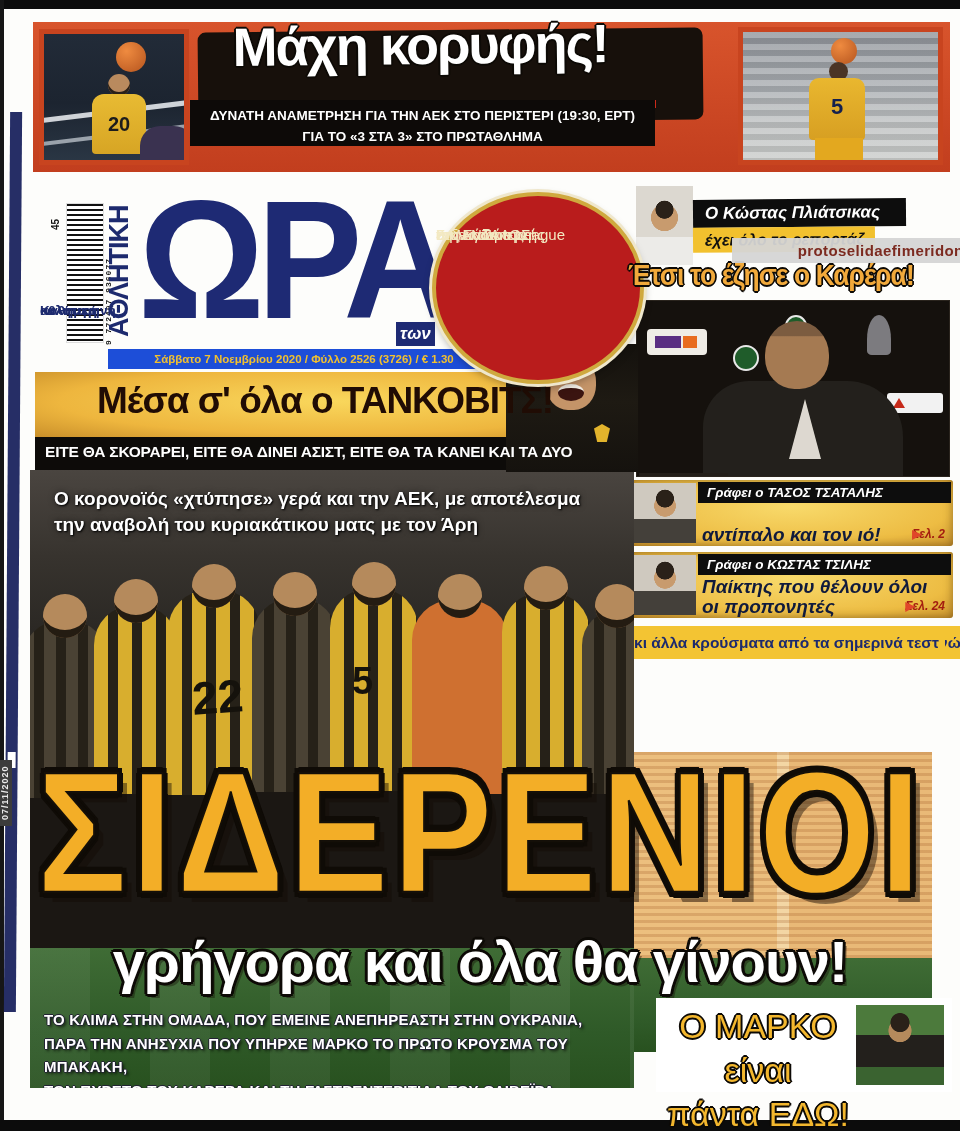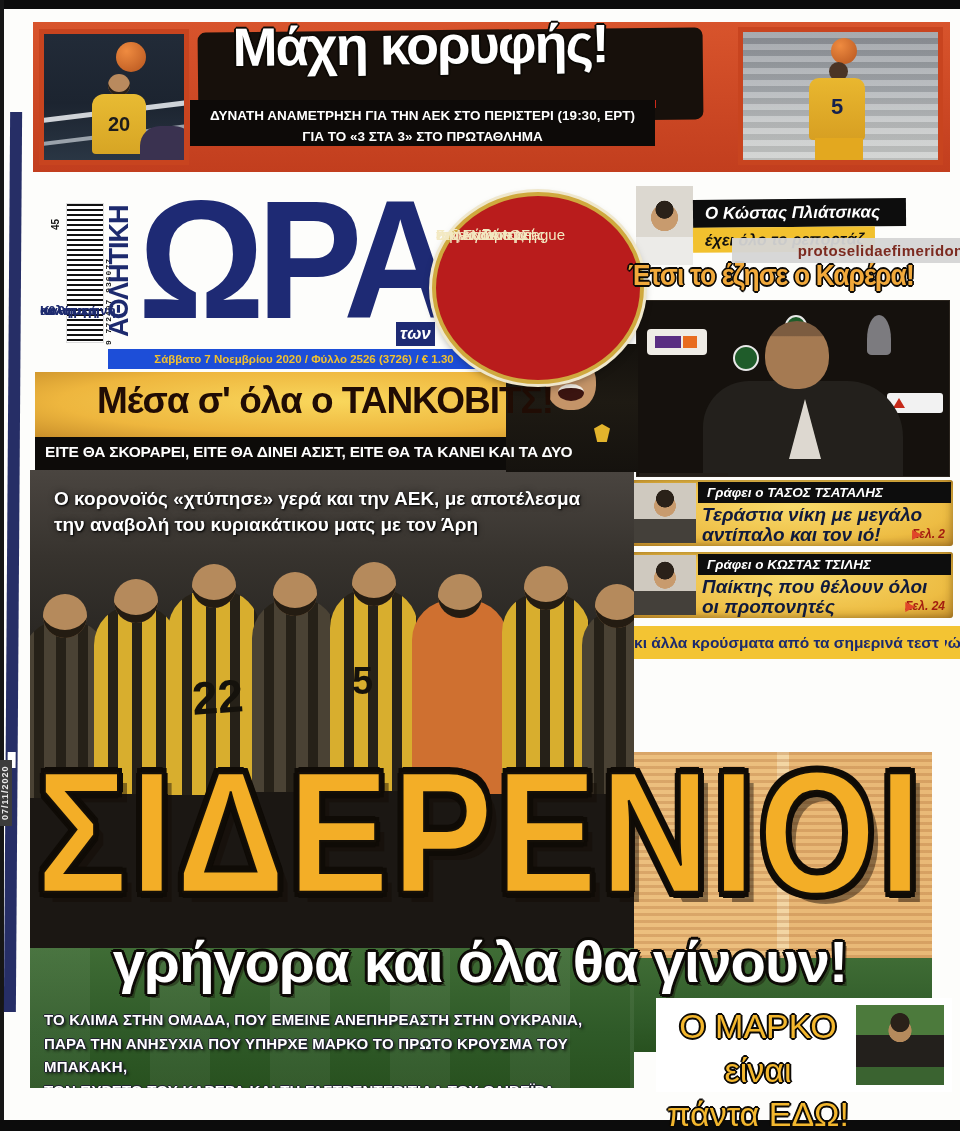--- a/index.html
+++ b/index.html
@@ -299,21 +299,21 @@
       <div>
           <span>ΧΤΥΠΙΟΤΑΝ ΑΠΟ ΤΟ ΤΗΛΕΦΩΝΟ, ΣΤΟ ΓΚΟΛ ΤΗΣ ΖΟΡΙΑ</span>
         </div>
     </div>
   </div>
 
   <div class="colbox colbox1">
     <div class="col-photo"></div>
     <div class="col-kicker">Γράφει ο ΤΑΣΟΣ ΤΣΑΤΑΛΗΣ</div>
     <div class="col-title">
-      <span style="position:static">Τεράστια νίκη με μεγάλο</span><br>
+      <br>
       <span style="position:static">αντίπαλο και τον ιό!</span>
     </div>
     <div class="col-page"><i>▶</i><span style="position:static">Σελ. 2</span></div>
   </div>
   <div class="colbox colbox2">
     <div class="col-photo"></div>
     <div class="col-kicker">Γράφει ο ΚΩΣΤΑΣ ΤΣΙΛΗΣ</div>
     <div class="col-title">
       <span style="position:static">Παίκτης που θέλουν όλοι</span><br>
       <span style="position:static">οι προπονητές</span>

